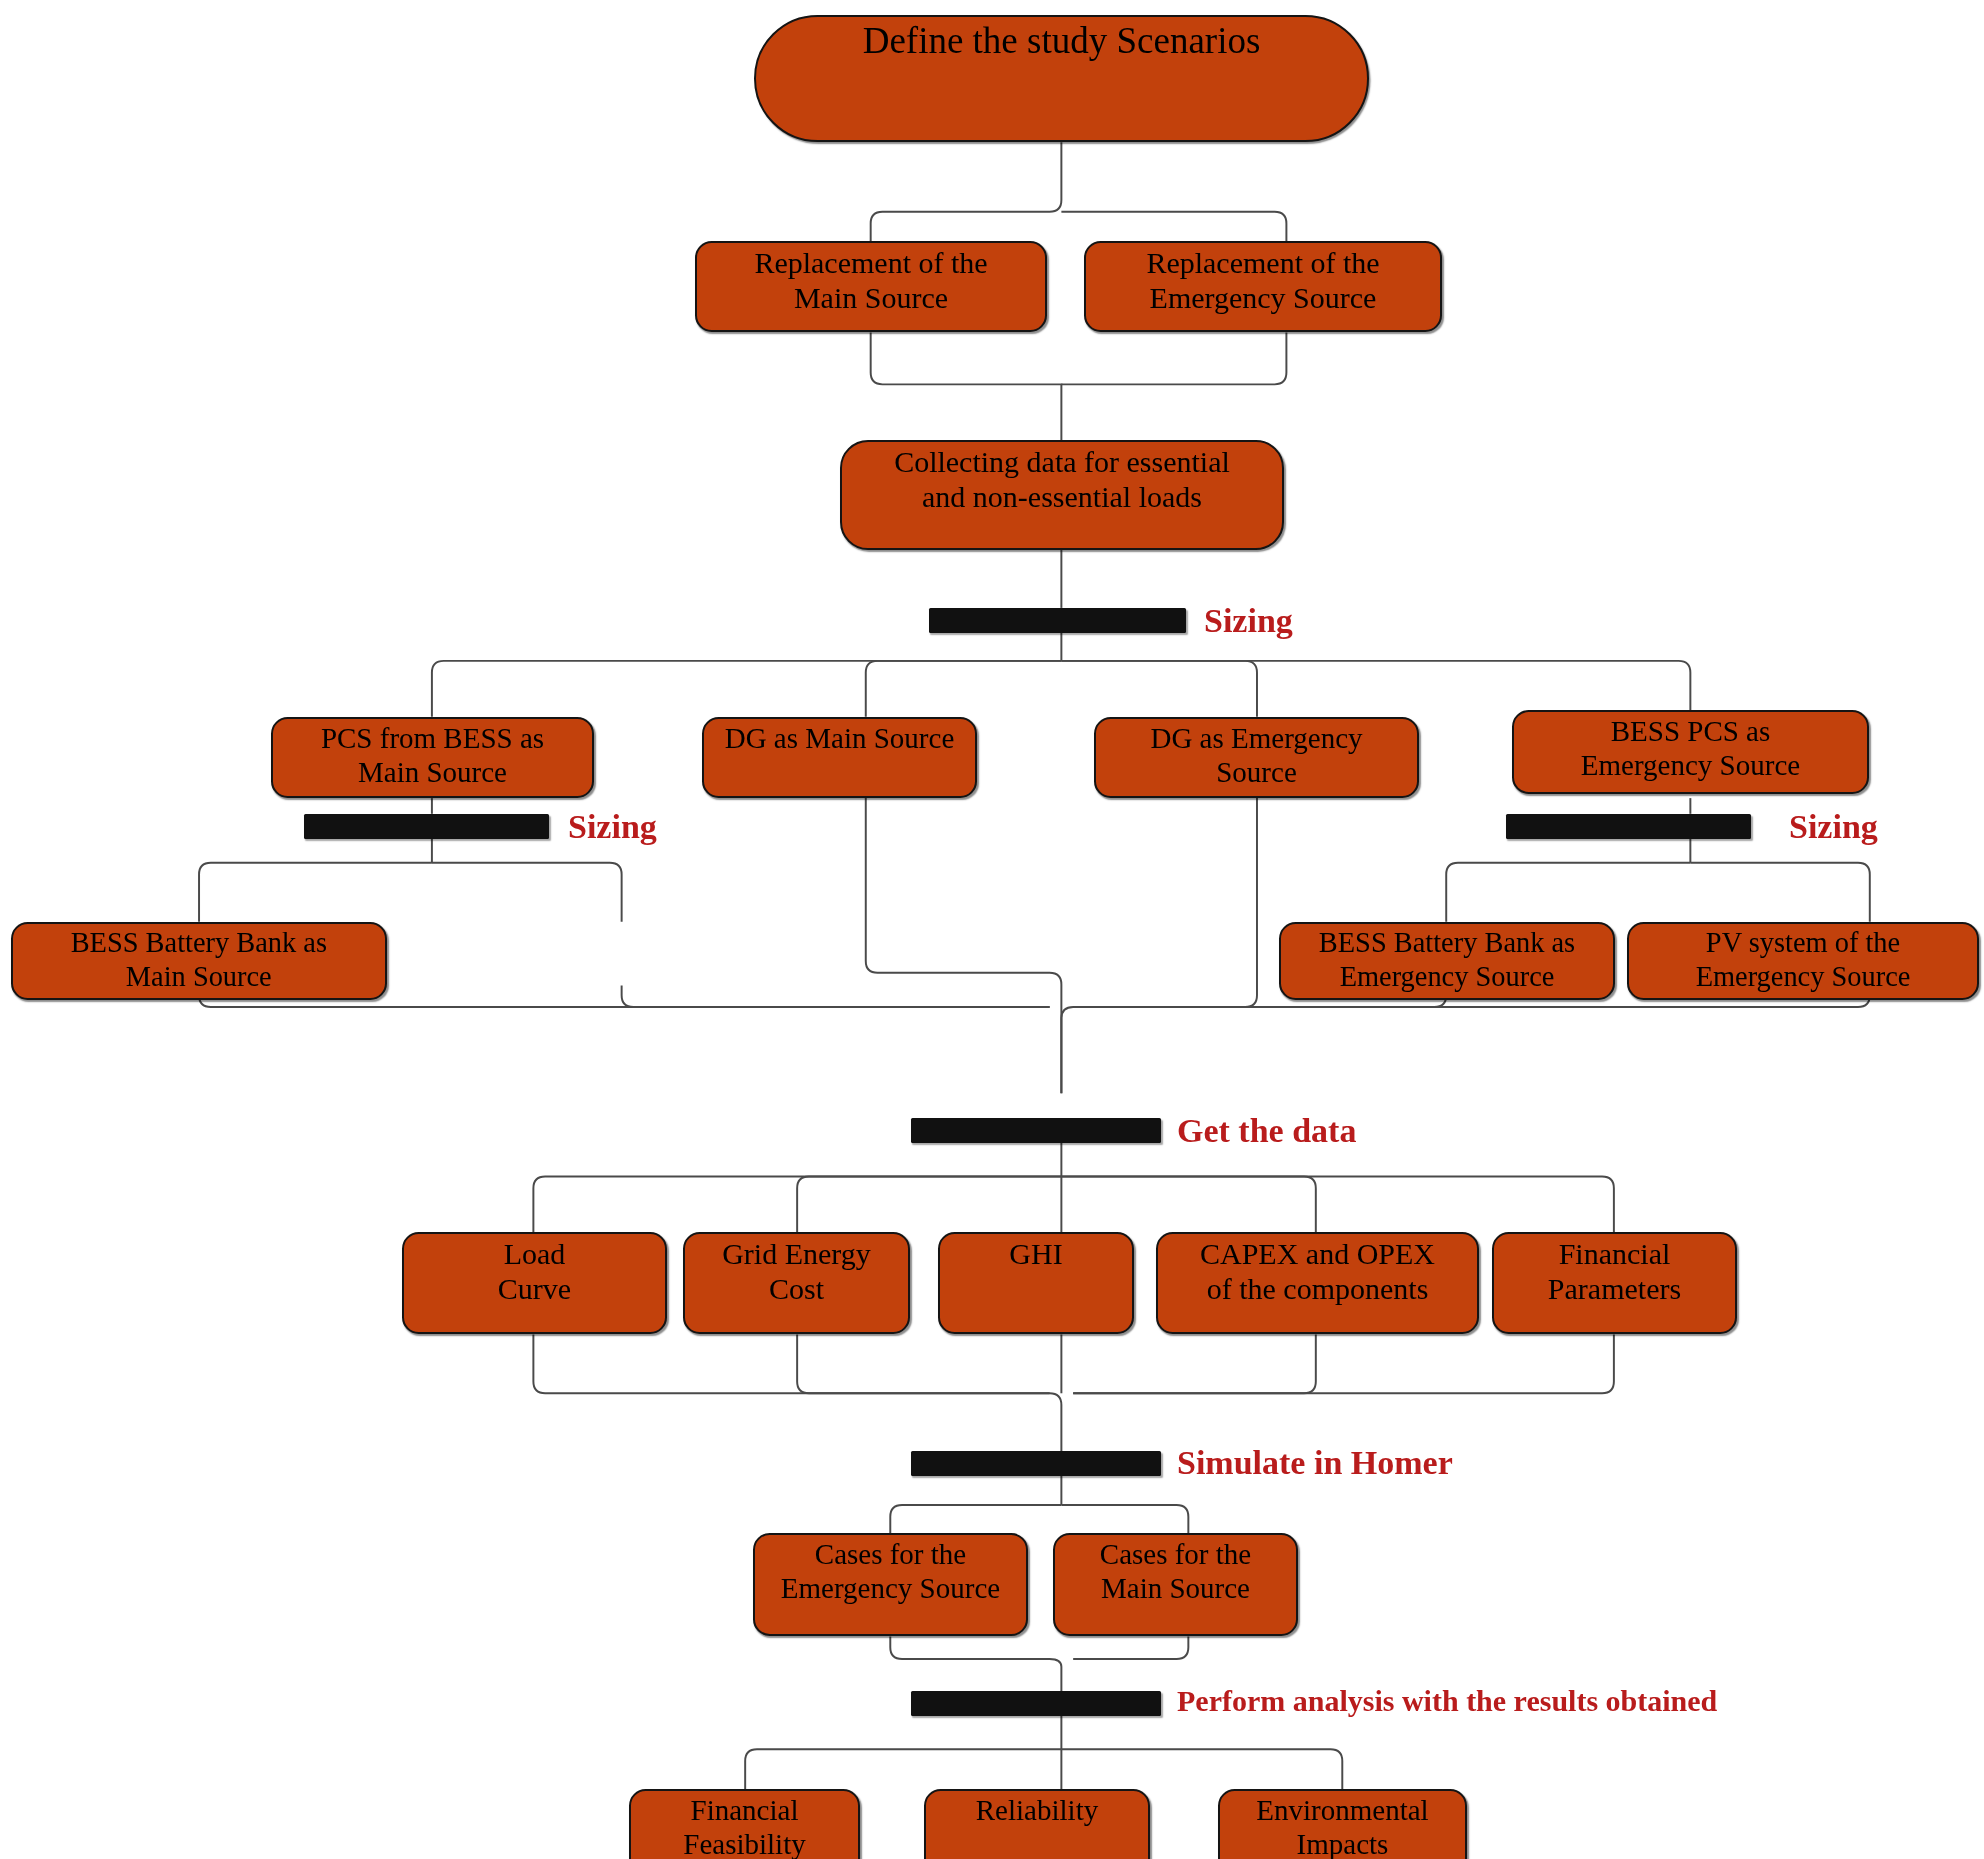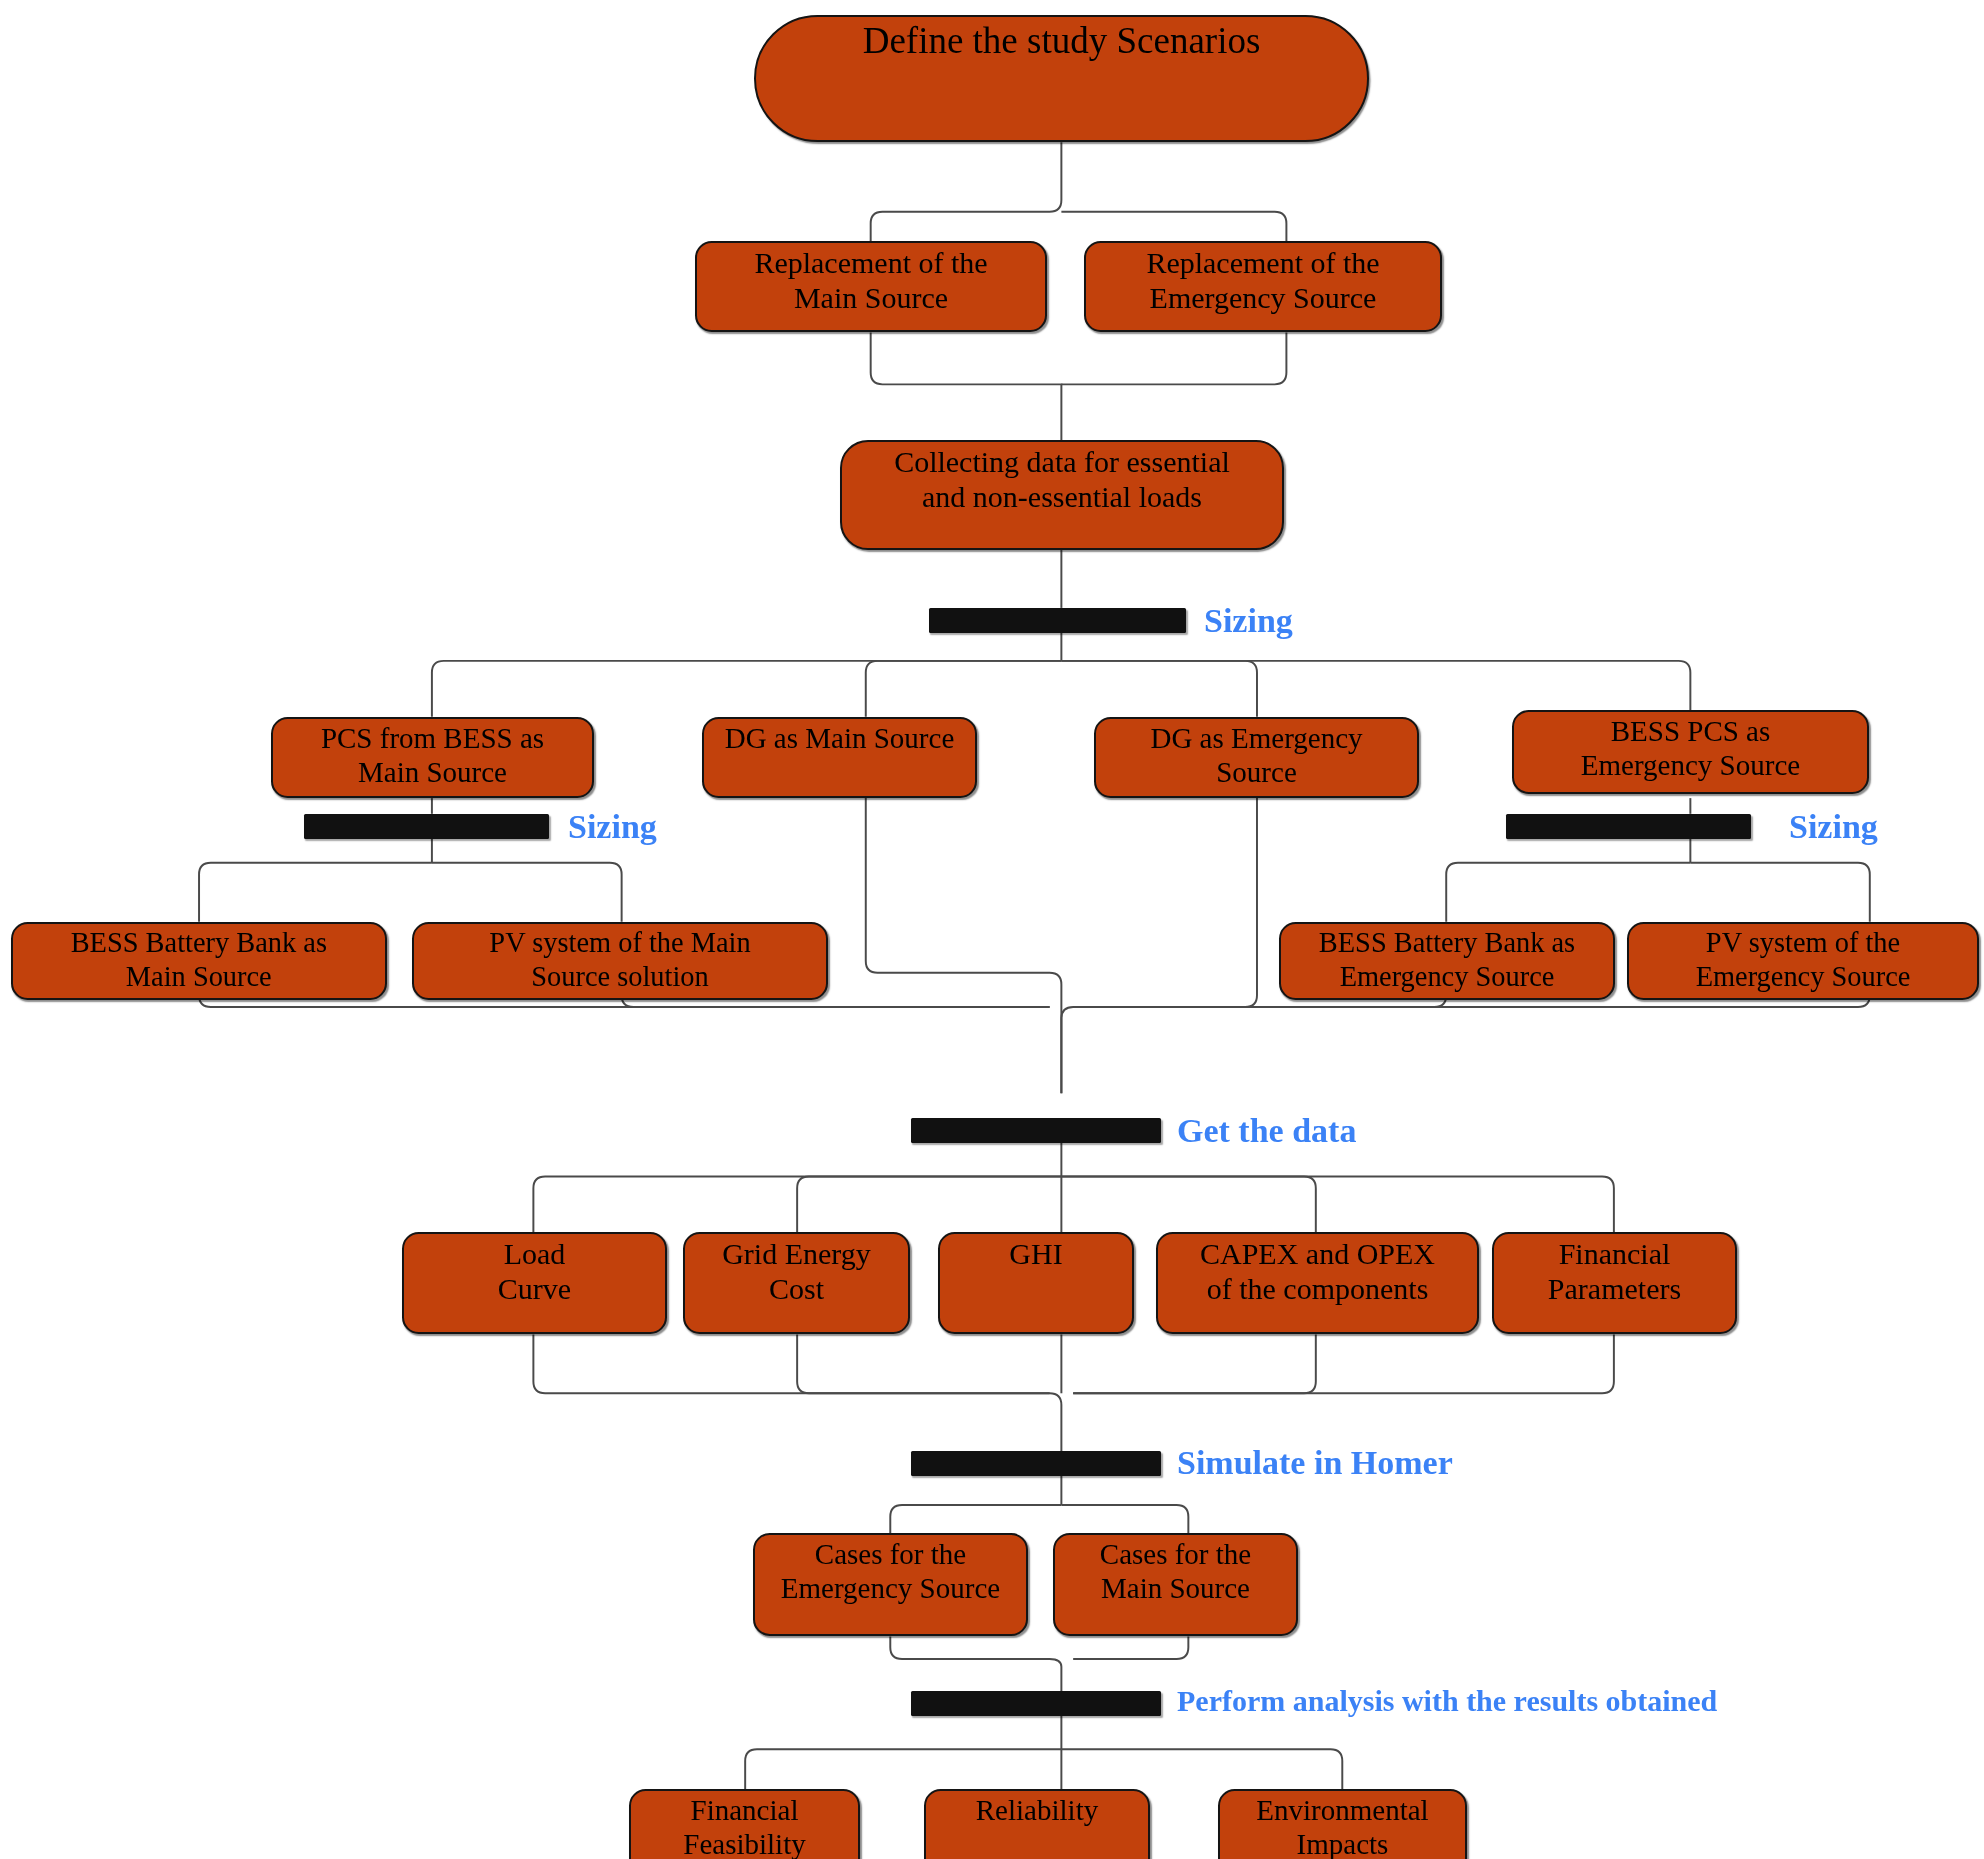--- a/index.html
+++ b/index.html
@@ -53,21 +53,21 @@
   }
   .phase-bar {
     position: absolute;
     background: #111111;
     border-radius: 1.5px;
     box-shadow: 1.5px 2px 1.5px rgba(0,0,0,0.35);
   }
   .phase-text {
     position: absolute;
     font-weight: bold;
-    color: #3b82f6;
+    color: #b91c1c;
     white-space: nowrap;
     line-height: 1;
   }
 </style>
 </head>
 <body>
 
 <div id="page">
 
   <svg id="flow" viewBox="0 0 4049 3794">
@@ -172,24 +172,20 @@
   <div class="phase-bar" style="left:304px; top:814px; width:245px; height:24.5px;"></div>
   <div class="phase-text" style="left:568px; top:810px; font-size:34px;">Sizing</div>
 
   <div class="phase-bar" style="left:1506px; top:814px; width:245px; height:24.5px;"></div>
   <div class="phase-text" style="left:1789px; top:810px; font-size:34px;">Sizing</div>
 
   <div class="node-box" style="left:10.8px; top:922px; width:376px; height:78px; font-size:28.4px;">
     <span class="node-label">BESS Battery Bank as
 Main Source</span>
   </div>
-  <div class="node-box" style="left:412px; top:922px; width:416px; height:78px; font-size:28.4px;">
-    <span class="node-label">PV system of the Main
-Source solution</span>
-  </div>
   <div class="node-box" style="left:1279px; top:922px; width:336px; height:78px; font-size:28.4px;">
     <span class="node-label">BESS Battery Bank as
 Emergency Source</span>
   </div>
   <div class="node-box" style="left:1627px; top:922px; width:352px; height:78px; font-size:28.4px;">
     <span class="node-label">PV system of the
 Emergency Source</span>
   </div>
 
   <div class="phase-bar" style="left:911px; top:1118px; width:250px; height:24.5px;"></div>

